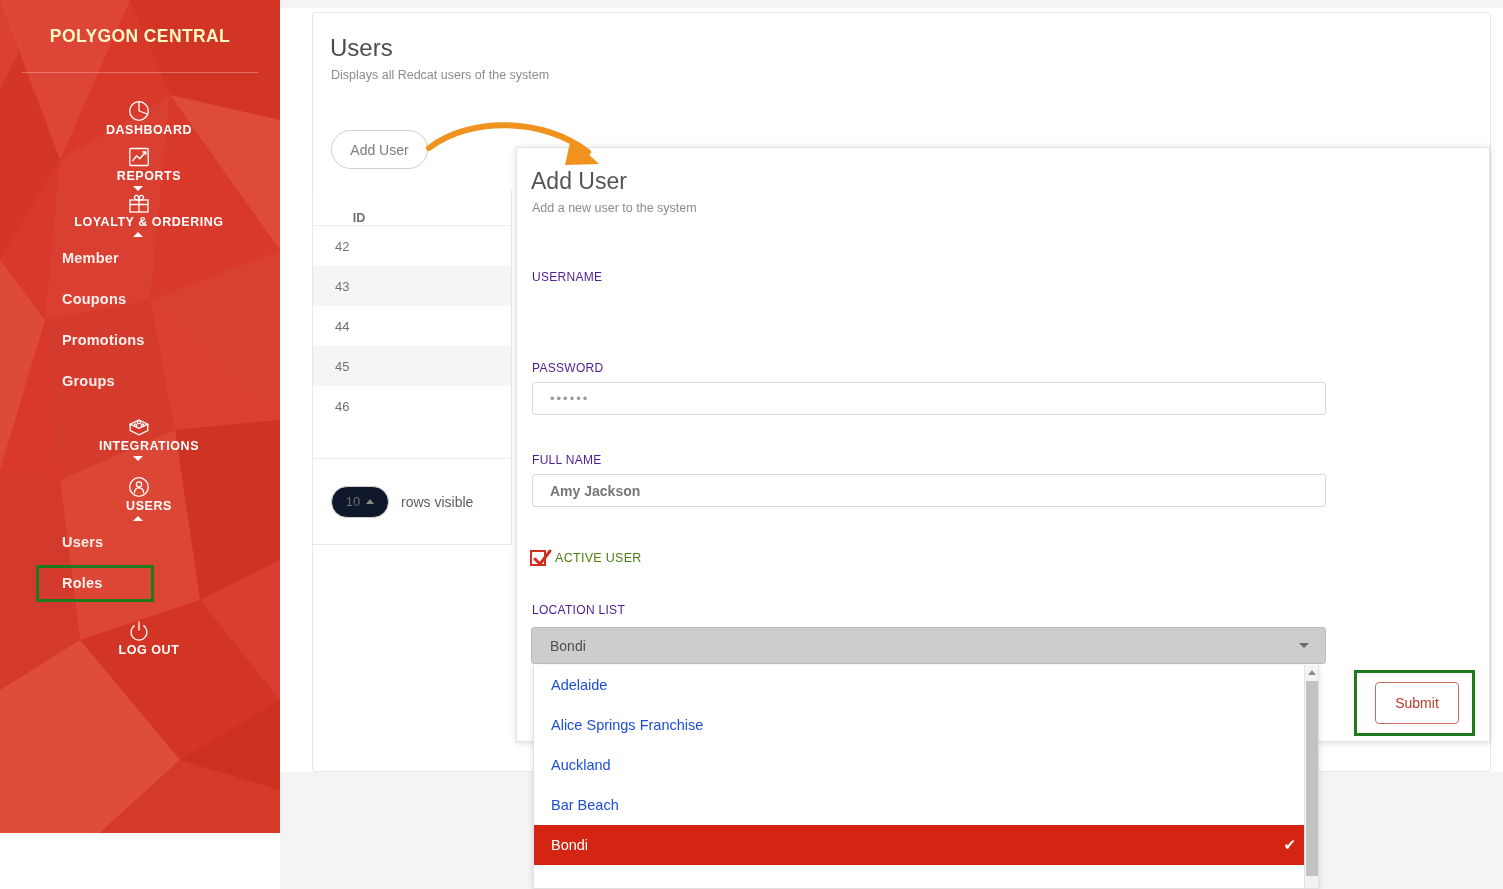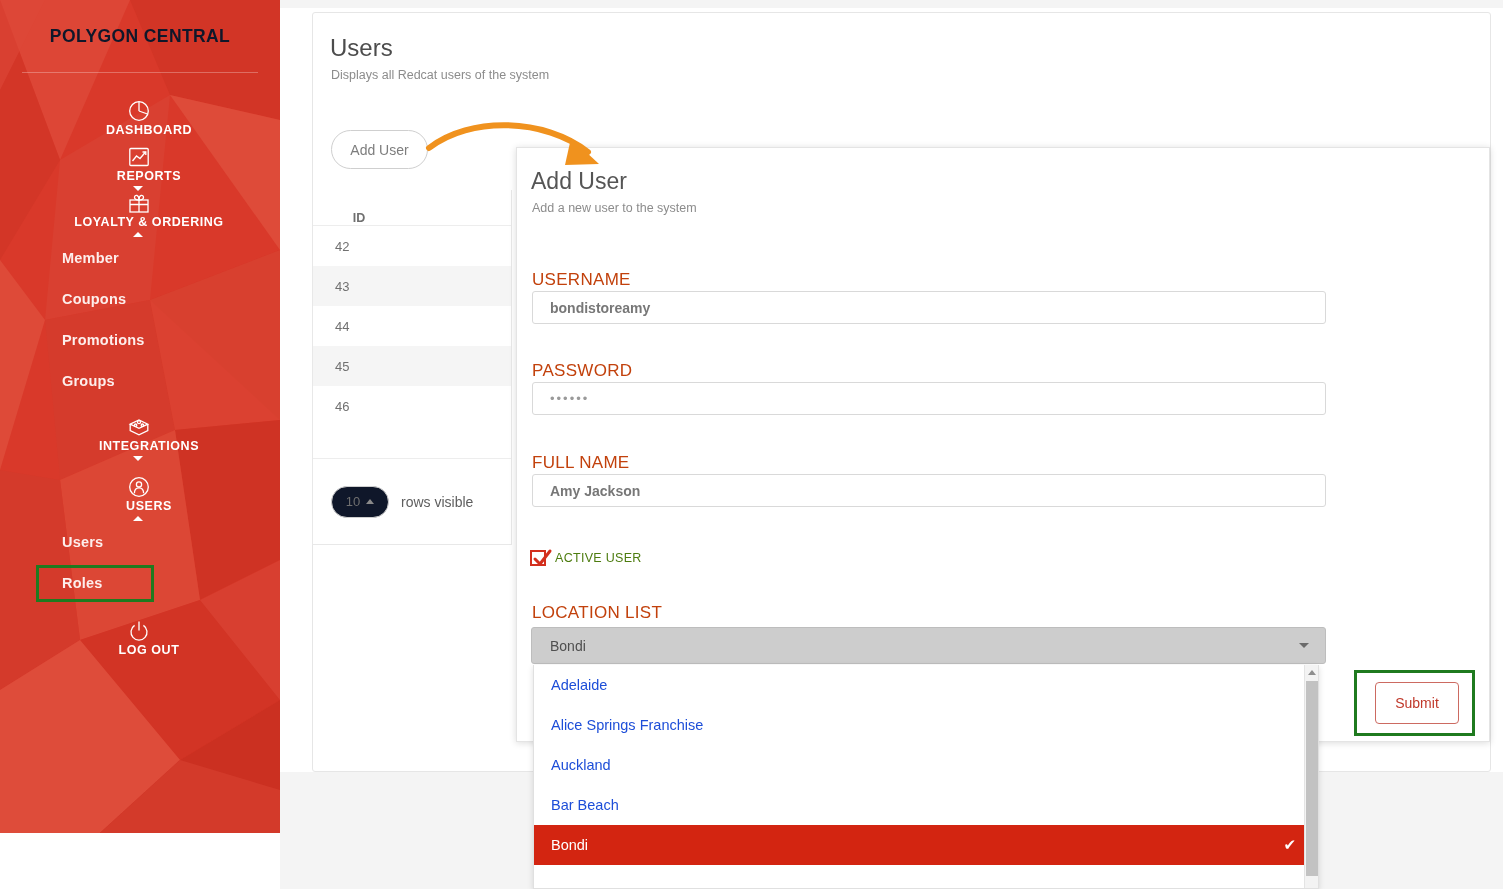--- a/index.html
+++ b/index.html
@@ -21,21 +21,21 @@
   .sidebar {
     position: absolute; left: 0; top: 0; width: 280px; height: 833px;
     background: #d9392a;
     overflow: hidden;
   }
   .sidebar-poly { position: absolute; inset: 0; width: 280px; height: 833px; }
   .sidebar-inner { position: relative; z-index: 2; }
 
   .brand {
     height: 72px; display: flex; align-items: center; justify-content: center;
-    color: #0f172a; font-size: 17.5px; font-weight: bold; letter-spacing: .4px;
+    color: #fef9c3; font-size: 17.5px; font-weight: bold; letter-spacing: .4px;
   }
   .brand-rule {
     height: 1px; background: rgba(255,255,255,.28);
     margin: 0 22px 0 22px;
   }
 
   .nav { padding-top: 26px; }
   .nav-row {
     position: relative; display: flex; align-items: center;
     height: 46px; padding-left: 18px; color: #ffffff;
@@ -135,21 +135,21 @@
   .modal-title {
     position: absolute; left: 14px; top: 20px;
     font-size: 23px; color: #555555;
   }
   .modal-sub {
     position: absolute; left: 15px; top: 53px;
     font-size: 12.5px; color: #8c8c8c;
   }
 
   .field-label {
-    position: absolute; font-size: 17px; color: #c2410c; letter-spacing: .3px;
+    position: absolute; font-size: 12px; color: #4c1d95; letter-spacing: .3px;
   }
   .field-input {
     position: absolute; left: 15px; width: 794px; height: 33px;
     border: 1px solid #d9d9d9; border-radius: 3px; background: #ffffff;
     padding-left: 17px; font-size: 14px; font-weight: bold; color: #777777;
     font-family: "Liberation Sans", sans-serif;
   }
   .field-input.pw { font-size: 13px; letter-spacing: 2px; color: #9a9a9a; font-weight: normal; }
 
   .chk-wrap {
@@ -403,21 +403,20 @@
   <svg class="arrow-svg" width="200" height="70" viewBox="0 0 200 70">
     <path d="M4 38 C45 6, 120 8, 163 42" stroke="#f0921e" stroke-width="6" fill="none" stroke-linecap="round"></path>
     <polygon points="146,28 174,54 140,55" fill="#f0921e"></polygon>
   </svg>
 
   <div class="modal">
     <div class="modal-title">Add User</div>
     <div class="modal-sub">Add a new user to the system</div>
 
     <div class="field-label" style="left:15px; top:122px;">USERNAME</div>
-    <input class="field-input" style="top: 143px;" type="text" value="bondistoreamy">
 
     <div class="field-label" style="left:15px; top:213px;">PASSWORD</div>
     <input class="field-input pw" style="top: 234px;" type="text" value="••••••">
 
     <div class="field-label" style="left:15px; top:305px;">FULL NAME</div>
     <input class="field-input" style="top: 326px;" type="text" value="Amy Jackson">
 
     <div class="chk-wrap">
       <span class="chk-box">
         <svg width="22" height="22" viewBox="0 0 22 22" fill="none" stroke="#d32f1e" stroke-width="3" stroke-linecap="round" stroke-linejoin="round">

